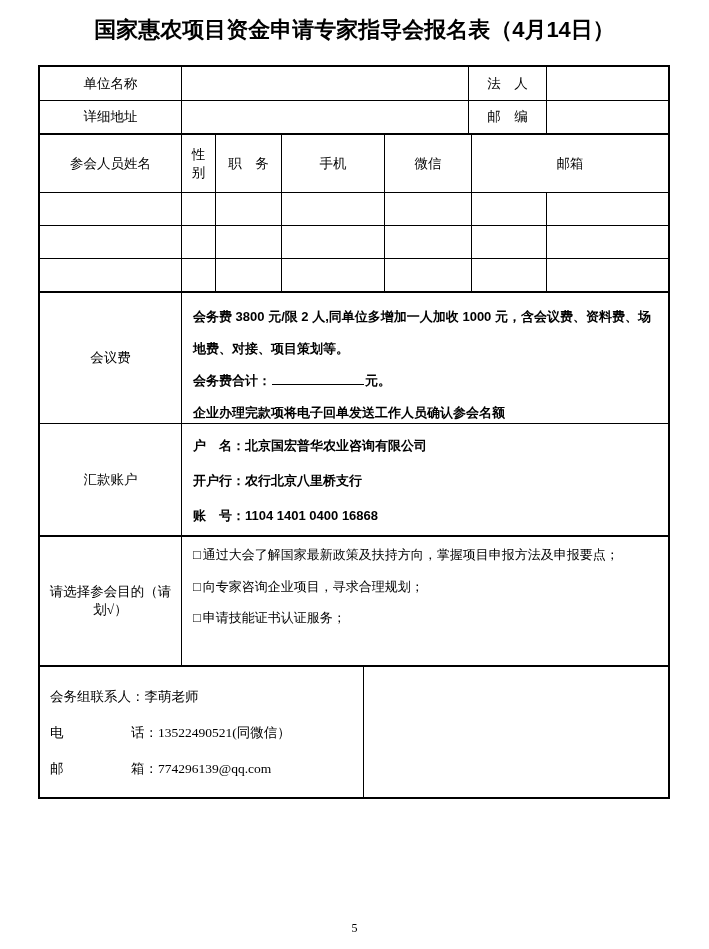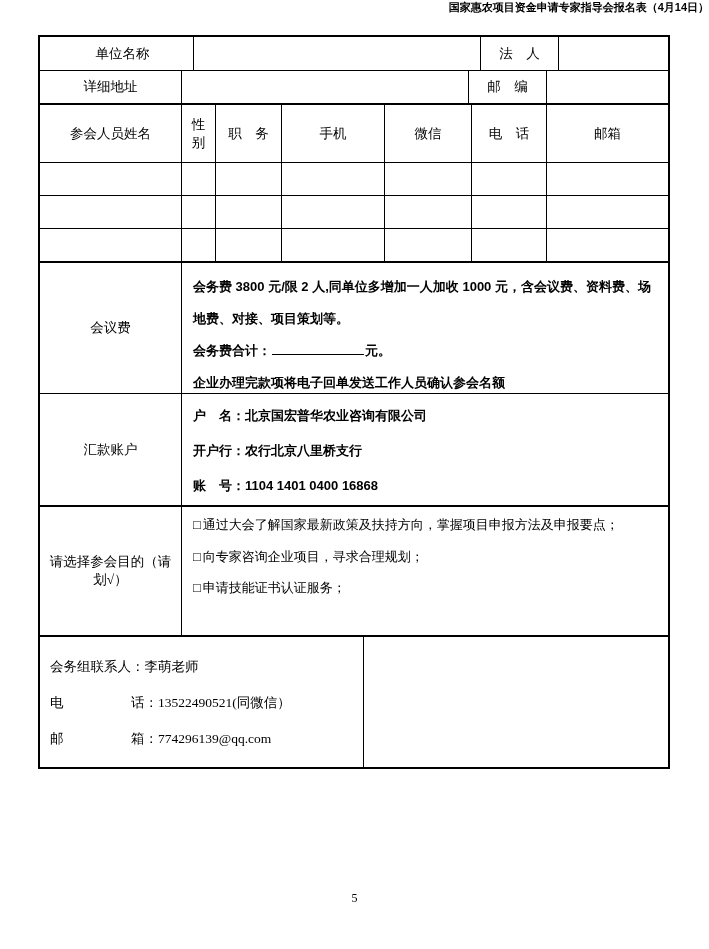--- a/index.html
+++ b/index.html
@@ -4,34 +4,34 @@
 <style>
   html,body { margin:0; padding:0; }
   body {
     width:709px; height:949px;
     background:#ffffff; color:#000;
     font-family:"Liberation Serif", serif;
     font-size:13.5px;
     overflow:hidden;
   }
   .title {
-    margin-top:0;
-    text-align:right;
+    margin-top:15px;
+    text-align:center;
     font-family:"Liberation Sans", sans-serif;
     font-weight:bold;
-    font-size:11px;
+    font-size:22px;
   }
   .tbl {
     box-sizing:border-box;
     width:632px;
     margin:20px 0 0 38px;
     border:2px solid #000;
   }
   .row { display:flex; border-top:1px solid #000; }
-  .row.first { border-top:none;padding-left:12px; }
+  .row.first { border-top:none; }
   .row.thick { border-top-width:2px; }
   .cell {
     box-sizing:border-box;
     border-right:1px solid #000;
     overflow:hidden;
   }
   .cell.last { border-right:none; flex:1; }
   .c-center {
     display:flex; align-items:center; justify-content:center;
     text-align:center;
@@ -101,21 +101,20 @@
     <div class="cell last"></div>
   </div>
 
   <div class="row thick r-head">
     <div class="cell w-label c-center">参会人员姓名</div>
     <div class="cell w-gender c-center pre">性
 别</div>
     <div class="cell w-pos c-center">职　务</div>
     <div class="cell w-mobile c-center">手机</div>
     <div class="cell w-wechat c-center">微信</div>
-    <div class="cell w-phone c-center">电　话</div>
     <div class="cell last c-center">邮箱</div>
   </div>
 
   <div class="row r-empty">
     <div class="cell w-label"></div>
     <div class="cell w-gender"></div>
     <div class="cell w-pos"></div>
     <div class="cell w-mobile"></div>
     <div class="cell w-wechat"></div>
     <div class="cell w-phone"></div>

